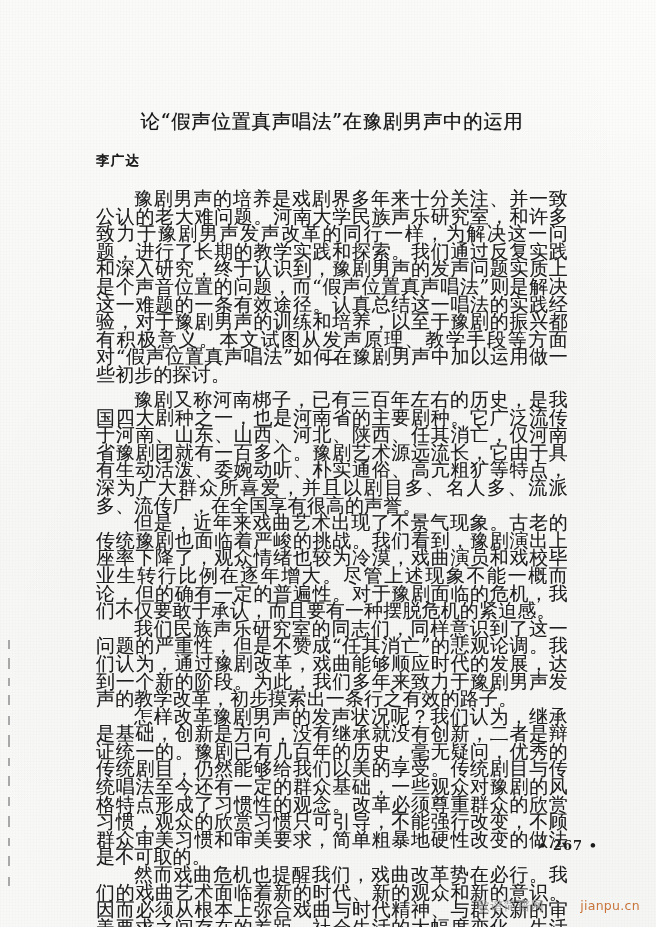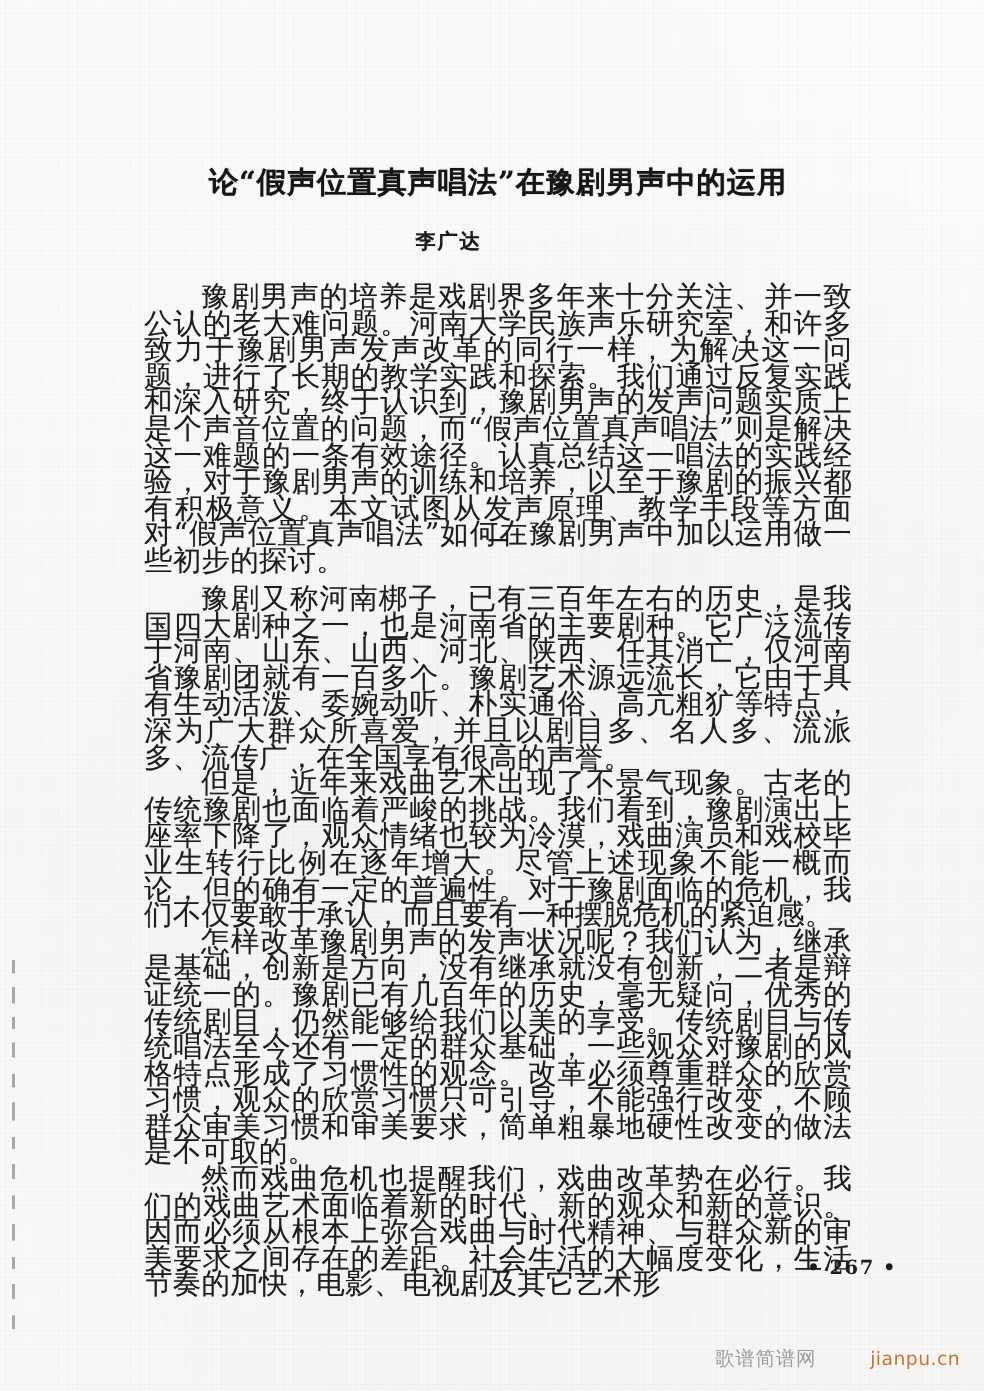--- a/index.html
+++ b/index.html
@@ -44,32 +44,31 @@
   }
 
   .doc-title {
     position: absolute;
     left: 0;
     top: 108px;
     width: 472px;
     text-align: center;
     font-family: "DejaVu Serif", serif;
     font-size: 19.5px;
-    font-weight: 700;
+    font-weight: 400;
     letter-spacing: .6px;
     color: #161616;
     text-shadow: 0 0 .7px rgba(0,0,0,.55);
   }
 
   .doc-author {
     position: absolute;
     left: 0;
     top: 152px;
     width: 472px;
-    text-align: center;
     padding-right: 66px;
     box-sizing: border-box;
     font-family: "DejaVu Serif", serif;
     font-size: 13.5px;
     font-weight: 700;
     letter-spacing: 1.2px;
     color: #1b1b1b;
     text-shadow: 0 0 .6px rgba(0,0,0,.45);
   }
 
@@ -188,20 +187,21 @@
 
     <div class="body-block" style="top:190px;">
       <p>豫剧男声的培养是戏剧界多年来十分关注、并一致公认的老大难问题。河南大学民族声乐研究室，和许多致力于豫剧男声发声改革的同行一样，为解决这一问题，进行了长期的教学实践和探索。我们通过反复实践和深入研究，终于认识到，豫剧男声的发声问题实质上是个声音位置的问题，而“假声位置真声唱法”则是解决这一难题的一条有效途径。认真总结这一唱法的实践经验，对于豫剧男声的训练和培养，以至于豫剧的振兴都有积极意义。本文试图从发声原理、教学手段等方面对“假声位置真声唱法”如何在豫剧男声中加以运用做一些初步的探讨。</p>
     </div>
 
     <div class="section-mark" style="top:352px;">一</div>
 
     <div class="body-block" style="top:391px;">
       <p>豫剧又称河南梆子，已有三百年左右的历史，是我国四大剧种之一，也是河南省的主要剧种。它广泛流传于河南、山东、山西、河北、陕西、任其消亡，仅河南省豫剧团就有一百多个。豫剧艺术源远流长，它由于具有生动活泼、委婉动听、朴实通俗、高亢粗犷等特点，深为广大群众所喜爱，并且以剧目多、名人多、流派多、流传广，在全国享有很高的声誉。</p>
       <p>但是，近年来戏曲艺术出现了不景气现象。古老的传统豫剧也面临着严峻的挑战。我们看到，豫剧演出上座率下降了，观众情绪也较为冷漠，戏曲演员和戏校毕业生转行比例在逐年增大。尽管上述现象不能一概而论，但的确有一定的普遍性。对于豫剧面临的危机，我们不仅要敢于承认，而且要有一种摆脱危机的紧迫感。</p>
+      <p>我们民族声乐研究室的同志们，同样意识到了这一问题的严重性，但是不赞成“任其消亡”的悲观论调。我们认为，通过豫剧改革，戏曲能够顺应时代的发展，达到一个新的阶段。为此，我们多年来致力于豫剧男声发声的教学改革，初步摸索出一条行之有效的路子。</p>
       <p>怎样改革豫剧男声的发声状况呢？我们认为，继承是基础，创新是方向，没有继承就没有创新，二者是辩证统一的。豫剧已有几百年的历史，毫无疑问，优秀的传统剧目，仍然能够给我们以美的享受。传统剧目与传统唱法至今还有一定的群众基础，一些观众对豫剧的风格特点形成了习惯性的观念。改革必须尊重群众的欣赏习惯，观众的欣赏习惯只可引导，不能强行改变，不顾群众审美习惯和审美要求，简单粗暴地硬性改变的做法是不可取的。</p>
       <p>然而戏曲危机也提醒我们，戏曲改革势在必行。我们的戏曲艺术面临着新的时代、新的观众和新的意识。因而必须从根本上弥合戏曲与时代精神、与群众新的审美要求之间存在的差距。社会生活的大幅度变化，生活节奏的加快，电影、电视剧及其它艺术形</p>
     </div>
 
   </div>
 
   <div class="folio">• 267 •</div>
 
   <div class="watermark">
     <span class="wm-cn">歌谱简谱网</span>

